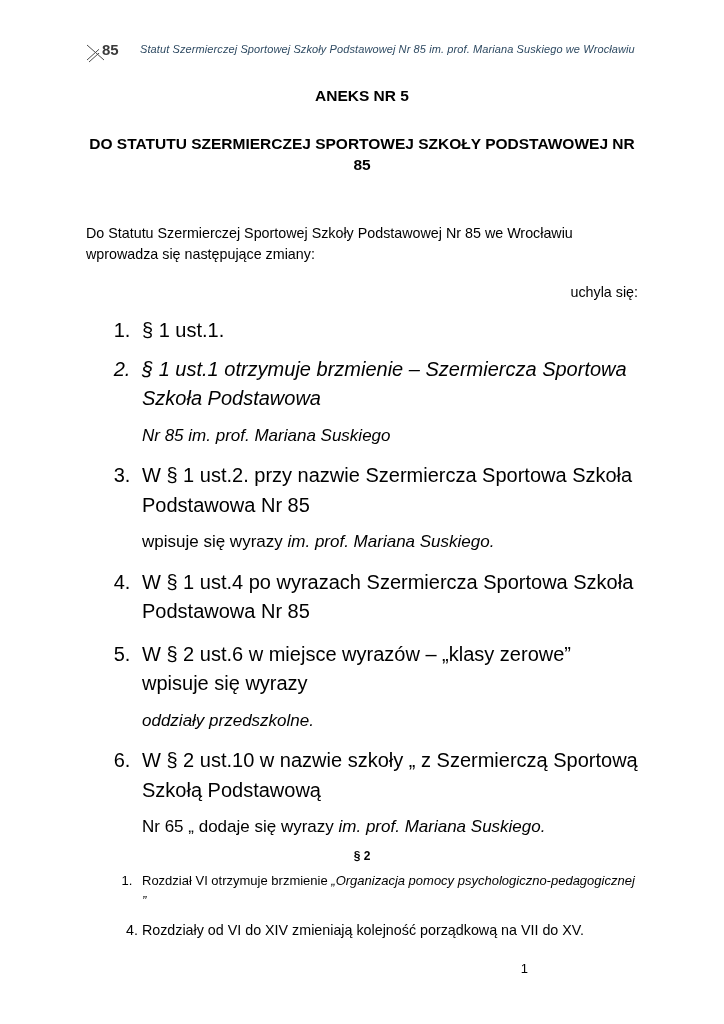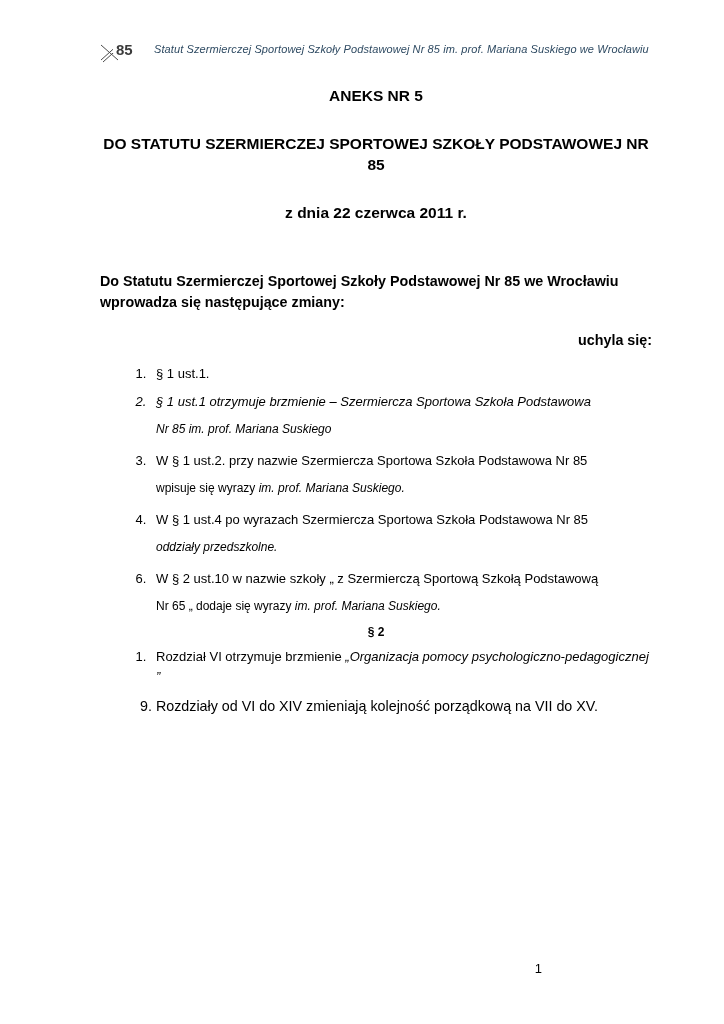--- a/index.html
+++ b/index.html
@@ -14,21 +14,20 @@
     color: #000000;
     position: relative;
     overflow: hidden;
   }
   .page {
     position: relative;
     width: 612px;
     height: 1024px;
     box-sizing: border-box;
     padding: 0;
-    margin-left: 14px;
   }
 
   
   .header {
     position: absolute;
     top: 36px;
     left: 86px;
     right: 86px;
     display: flex;
     align-items: center;
@@ -67,41 +66,40 @@
   }
   .title-1 { margin-top: 4px; }
   .title-2 { margin-top: 27px; }
   .title-3 { margin-top: 27px; }
 
   
   .para {
     font-size: 14.3px;
     line-height: 1.48;
     margin: 0;
-    font-weight: bold;
   }
   .intro { margin-top: 47px; }
   .uchyla { margin-top: 17px; text-align: right; }
 
   
   ol.main-list {
     margin: 13px 0 0 0;
     padding-left: 50px;
-    font-size: 13px;
+    font-size: 20px;
     line-height: 1.48;
   }
   ol.main-list > li {
     margin-bottom: 9px;
     padding-left: 6px;
   }
   ol.main-list > li.italic-item {
     font-style: italic;
   }
   .sub-line {
-    font-size: 12px;
+    font-size: 17px;
     line-height: 1.48;
     margin: 9px 0 9px 0;
     padding-left: 56px;
   }
   em.i { font-style: italic; }
 
   .para-section {
     text-align: center;
     font-size: 12px;
     font-weight: bold;
@@ -148,21 +146,20 @@
         <text x="16" y="19" font-family="Liberation Sans, sans-serif" font-size="15" font-weight="bold" fill="#3b3b3b">85</text>
       </svg>
     </div>
     <div class="header-title">Statut Szermierczej Sportowej Szkoły Podstawowej Nr 85 im. prof. Mariana Suskiego we Wrocławiu</div>
   </div>
 
   <div class="content">
 
     <p class="doc-title title-1">ANEKS NR 5</p>
     <p class="doc-title title-2">DO STATUTU SZERMIERCZEJ SPORTOWEJ SZKOŁY PODSTAWOWEJ NR 85</p>
-    <p class="doc-title title-3">z dnia 22 czerwca 2011 r.</p>
 
     <p class="para intro">Do Statutu Szermierczej Sportowej Szkoły Podstawowej Nr 85 we Wrocławiu wprowadza się następujące zmiany:</p>
     <p class="para uchyla">uchyla się:</p>
 
     <ol class="main-list">
       <li><span>§ 1 ust.1.</span></li>
       <li class="italic-item"><span>§ 1 ust.1 otrzymuje brzmienie – Szermiercza Sportowa Szkoła Podstawowa</span></li>
     </ol>
 
     <p class="sub-line">
@@ -175,37 +172,40 @@
 
     <p class="sub-line">
       <span>wpisuje się wyrazy </span><em class="i">im. prof. Mariana Suskiego.</em>
     </p>
 
     <ol class="main-list" start="4">
       <li><span>W  § 1 ust.4 po wyrazach Szermiercza Sportowa Szkoła Podstawowa Nr 85</span></li>
     </ol>
 
 
+    <ol class="main-list" start="5">
+      <li><span>W  § 2 ust.6 w miejsce wyrazów – „klasy zerowe”  wpisuje się wyrazy</span></li>
+    </ol>
 
     <p class="sub-line">
       <em class="i">oddziały przedszkolne.</em>
     </p>
 
     <ol class="main-list" start="6">
       <li><span>W  § 2 ust.10 w nazwie szkoły „ z Szermierczą Sportową Szkołą Podstawową</span></li>
     </ol>
 
     <p class="sub-line">
       <span>Nr 65 „ dodaje się wyrazy </span><em class="i">im. prof. Mariana Suskiego.</em>
     </p>
 
     <p class="para-section">§ 2</p>
 
     <ol class="list-2">
       <li><span>Rozdział VI otrzymuje brzmienie </span><em class="i">„Organizacja pomocy psychologiczno-pedagogicznej  ”</em></li>
     </ol>
 
-    <p class="plain-num">9. Rozdziały od VI do XIV zmieniają kolejność porządkową na VII do XV.</p>
+    <p class="plain-num">4. Rozdziały od VI do XIV zmieniają kolejność porządkową na VII do XV.</p>
 
   </div>
 
   <div class="page-number">1</div>
 </div>
 
 </body></html>

